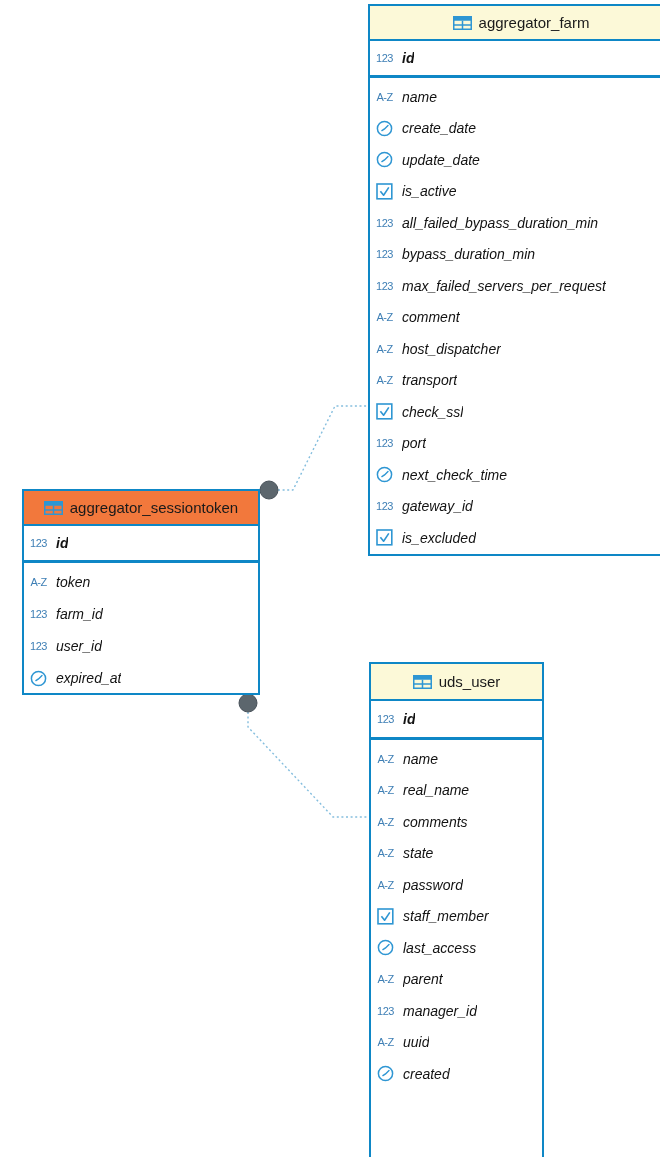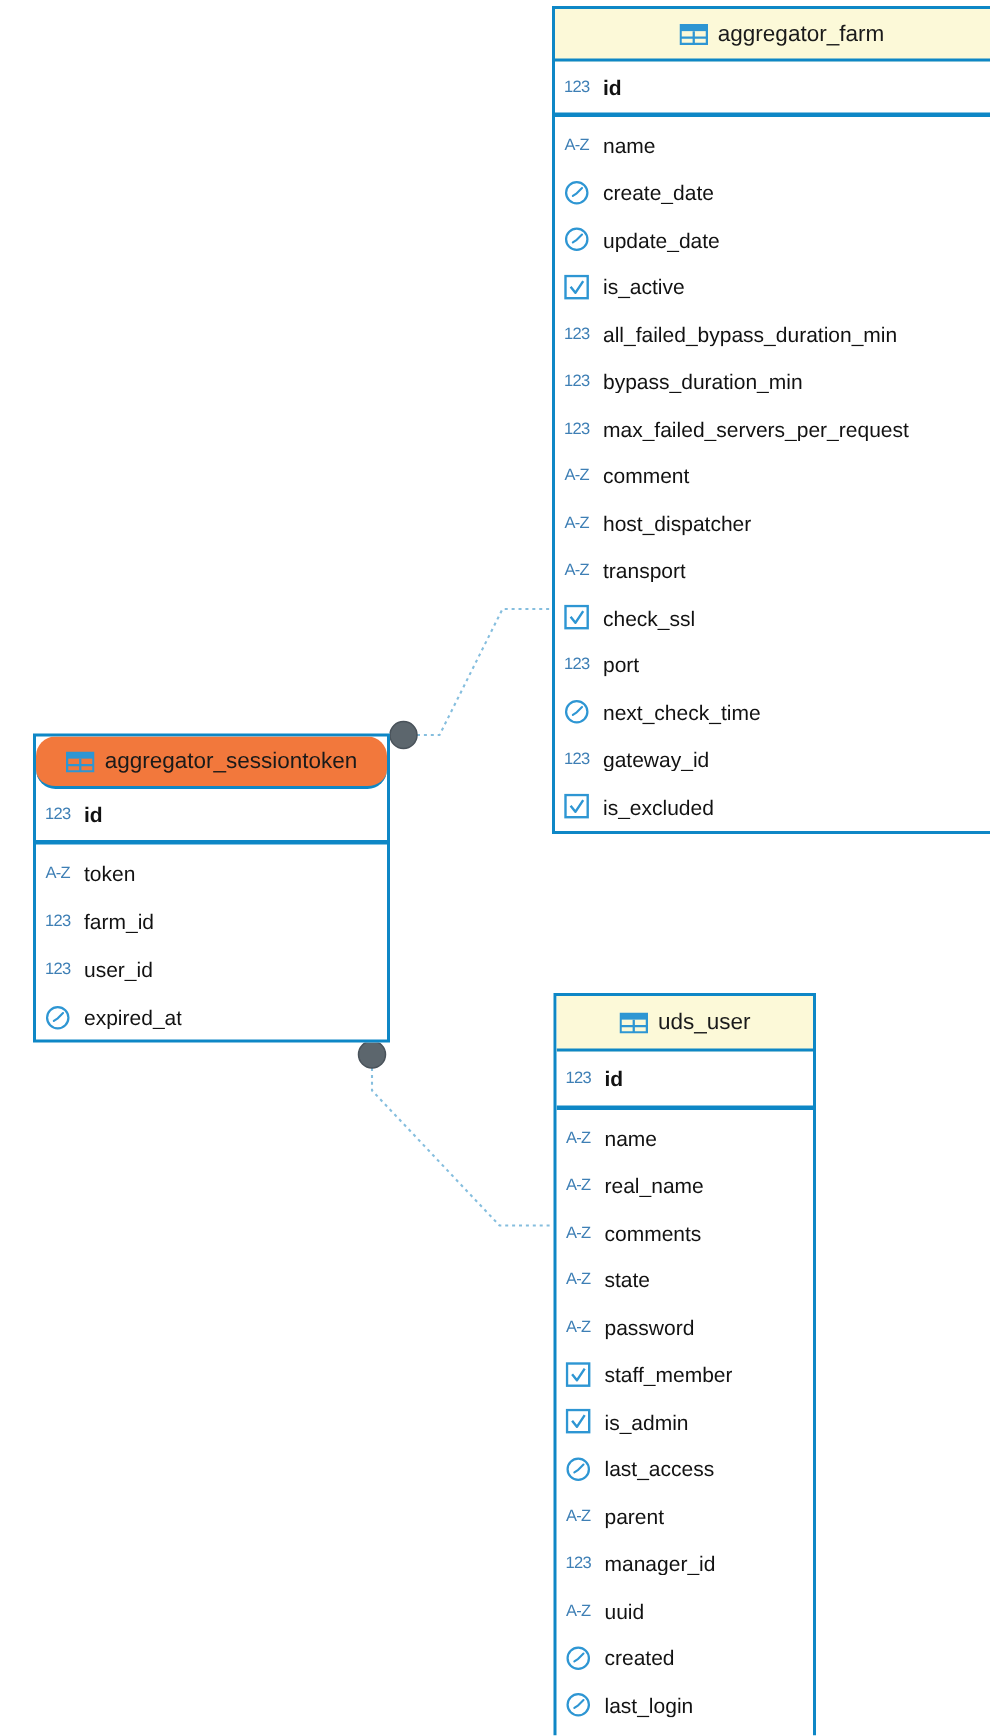--- a/index.html
+++ b/index.html
@@ -38,21 +38,21 @@
     height:35px;flex:0 0 35px;
     background:var(--header-bg);
     border-bottom:2px solid var(--border);
     display:flex;align-items:center;justify-content:center;
     gap:7px;
     font-size:15px;color:#1a1a1a;
     white-space:nowrap;
     cursor:default;
   }
   .t2 .tbl-header{height:37px;flex:0 0 37px;}
-  .tbl-header.selected{background:var(--sel-header-bg);border-radius:13px;}
+  .tbl-header.selected{background:var(--sel-header-bg);}
   .tbl-header .hicon{display:flex;align-items:center;}
   .tbl-keys{flex:0 0 auto;border-bottom:3px solid var(--border);padding:1px 0;}
   .tbl-keys .col-row{height:32px;}
   .t2 .tbl-keys .col-row{height:34px;}
   .tbl-cols{flex:1 1 auto;padding-top:3px;}
   .col-row{
     height:32px;
     display:flex;align-items:center;
     padding-left:4px;gap:7px;
     font-size:14px;color:var(--text);
@@ -65,21 +65,21 @@
     width:21px;flex:0 0 21px;
     display:flex;align-items:center;justify-content:center;
   }
   .ticon-text{
     font-size:11px;
     color:var(--type-blue);
     text-align:center;
     letter-spacing:-0.5px;
   }
   .ticon-text.az{font-weight:normal;font-size:11px;}
-  .col-label{overflow:hidden;text-overflow:ellipsis;}
+  .col-label{overflow:hidden;text-overflow:ellipsis;font-style:italic;}
 </style>
 </head>
 <body>
 
 <div class="canvas">
   <svg class="relations" id="relations" viewBox="0 0 660 1157">
       <path d="M257,490 L272,490 L314,406 L348,406" fill="none" stroke="#85bede" stroke-width="1.4" stroke-dasharray="2 2.6" stroke-linejoin="round"></path>
       <circle cx="248" cy="490" r="9" fill="#5c666d" stroke="#49525a" stroke-width="1"></circle>
       <path d="M227,712 L227,727 L312,817 L348,817" fill="none" stroke="#85bede" stroke-width="1.4" stroke-dasharray="2 2.6" stroke-linejoin="round"></path>
       <circle cx="227" cy="703" r="9" fill="#5c666d" stroke="#49525a" stroke-width="1"></circle>
@@ -281,29 +281,20 @@
             <svg width="17" height="17" viewBox="0 0 17 17">
               <rect x="1" y="1" width="14.8" height="14.8" fill="none" stroke="#2e96d3" stroke-width="1.6"></rect>
               <path d="M4.4 8.2 L7.6 12.2 L12.8 4.4" fill="none" stroke="#2e96d3" stroke-width="1.6" stroke-linejoin="round"></path>
             </svg>
           </span>
           <span class="col-label">staff_member</span>
         </div>
         <div class="col-row">
           <span class="ticon">
             <svg width="17" height="17" viewBox="0 0 17 17">
-              <rect x="1" y="1" width="14.8" height="14.8" fill="none" stroke="#2e96d3" stroke-width="1.6"></rect>
-              <path d="M4.4 8.2 L7.6 12.2 L12.8 4.4" fill="none" stroke="#2e96d3" stroke-width="1.6" stroke-linejoin="round"></path>
-            </svg>
-          </span>
-          <span class="col-label">is_admin</span>
-        </div>
-        <div class="col-row">
-          <span class="ticon">
-            <svg width="17" height="17" viewBox="0 0 17 17">
               <circle cx="8.5" cy="8.5" r="7.1" fill="none" stroke="#2e96d3" stroke-width="1.5"></circle>
               <path d="M8.5 8.9 L12 5.4 M8.5 8.9 L5.9 10.6" fill="none" stroke="#2e96d3" stroke-width="1.4" stroke-linecap="round"></path>
             </svg>
           </span>
           <span class="col-label">last_access</span>
         </div>
         <div class="col-row">
           <span class="ticon ticon-text az">A-Z</span>
           <span class="col-label">parent</span>
         </div>
@@ -316,25 +307,16 @@
           <span class="col-label">uuid</span>
         </div>
         <div class="col-row">
           <span class="ticon">
             <svg width="17" height="17" viewBox="0 0 17 17">
               <circle cx="8.5" cy="8.5" r="7.1" fill="none" stroke="#2e96d3" stroke-width="1.5"></circle>
               <path d="M8.5 8.9 L12 5.4 M8.5 8.9 L5.9 10.6" fill="none" stroke="#2e96d3" stroke-width="1.4" stroke-linecap="round"></path>
             </svg>
           </span>
           <span class="col-label">created</span>
-        </div>
-        <div class="col-row">
-          <span class="ticon">
-            <svg width="17" height="17" viewBox="0 0 17 17">
-              <circle cx="8.5" cy="8.5" r="7.1" fill="none" stroke="#2e96d3" stroke-width="1.5"></circle>
-              <path d="M8.5 8.9 L12 5.4 M8.5 8.9 L5.9 10.6" fill="none" stroke="#2e96d3" stroke-width="1.4" stroke-linecap="round"></path>
-            </svg>
-          </span>
-          <span class="col-label">last_login</span>
         </div>
       </div>
     </div>
 </div>
 
 </body></html>

